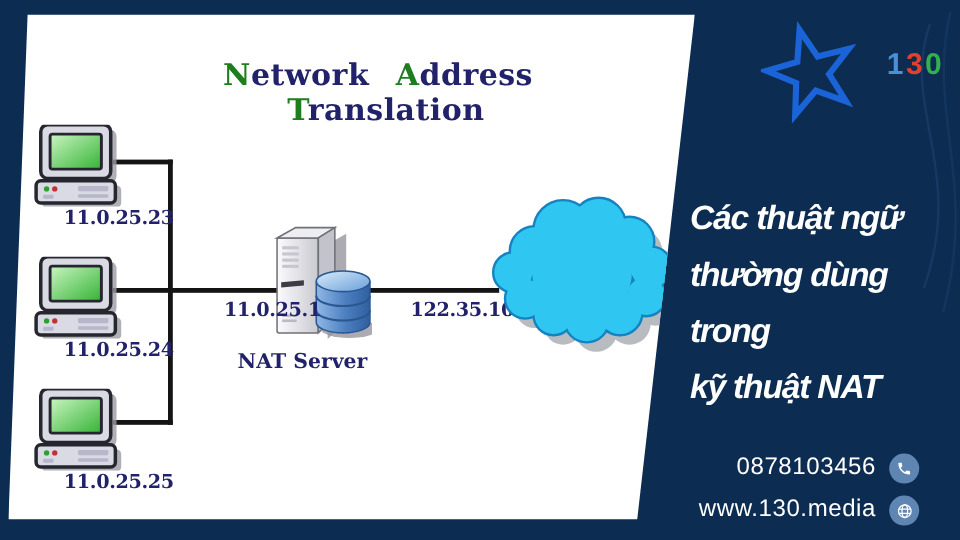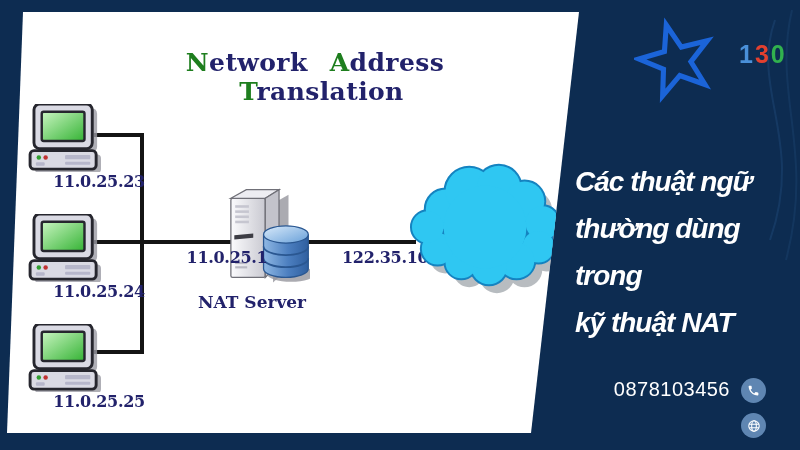--- a/index.html
+++ b/index.html
@@ -185,20 +185,21 @@
   <div class="contact">
     <div class="contact-row">
       <span class="txt">0878103456</span>
       <span class="badge">
         <svg width="13" height="13" viewBox="0 0 24 24" fill="#ffffff">
           <path d="M6.62 10.79c1.44 2.83 3.76 5.14 6.59 6.59l2.2-2.2c.27-.27.67-.36 1.02-.24 1.12.37 2.33.57 3.57.57.55 0 1 .45 1 1V20c0 .55-.45 1-1 1-9.39 0-17-7.61-17-17 0-.55.45-1 1-1h3.5c.55 0 1 .45 1 1 0 1.25.2 2.45.57 3.57.11.35.03.74-.25 1.02l-2.2 2.2z"></path>
         </svg>
       </span>
     </div>
     <div class="contact-row">
+      <span class="txt">www.130.media</span>
       <span class="badge">
         <svg width="14" height="14" viewBox="0 0 24 24" fill="none" stroke="#ffffff" stroke-width="1.8">
           <circle cx="12" cy="12" r="9"></circle>
           <ellipse cx="12" cy="12" rx="4" ry="9"></ellipse>
           <path d="M3.5 9h17 M3.5 15h17"></path>
         </svg>
       </span>
     </div>
   </div>
 

